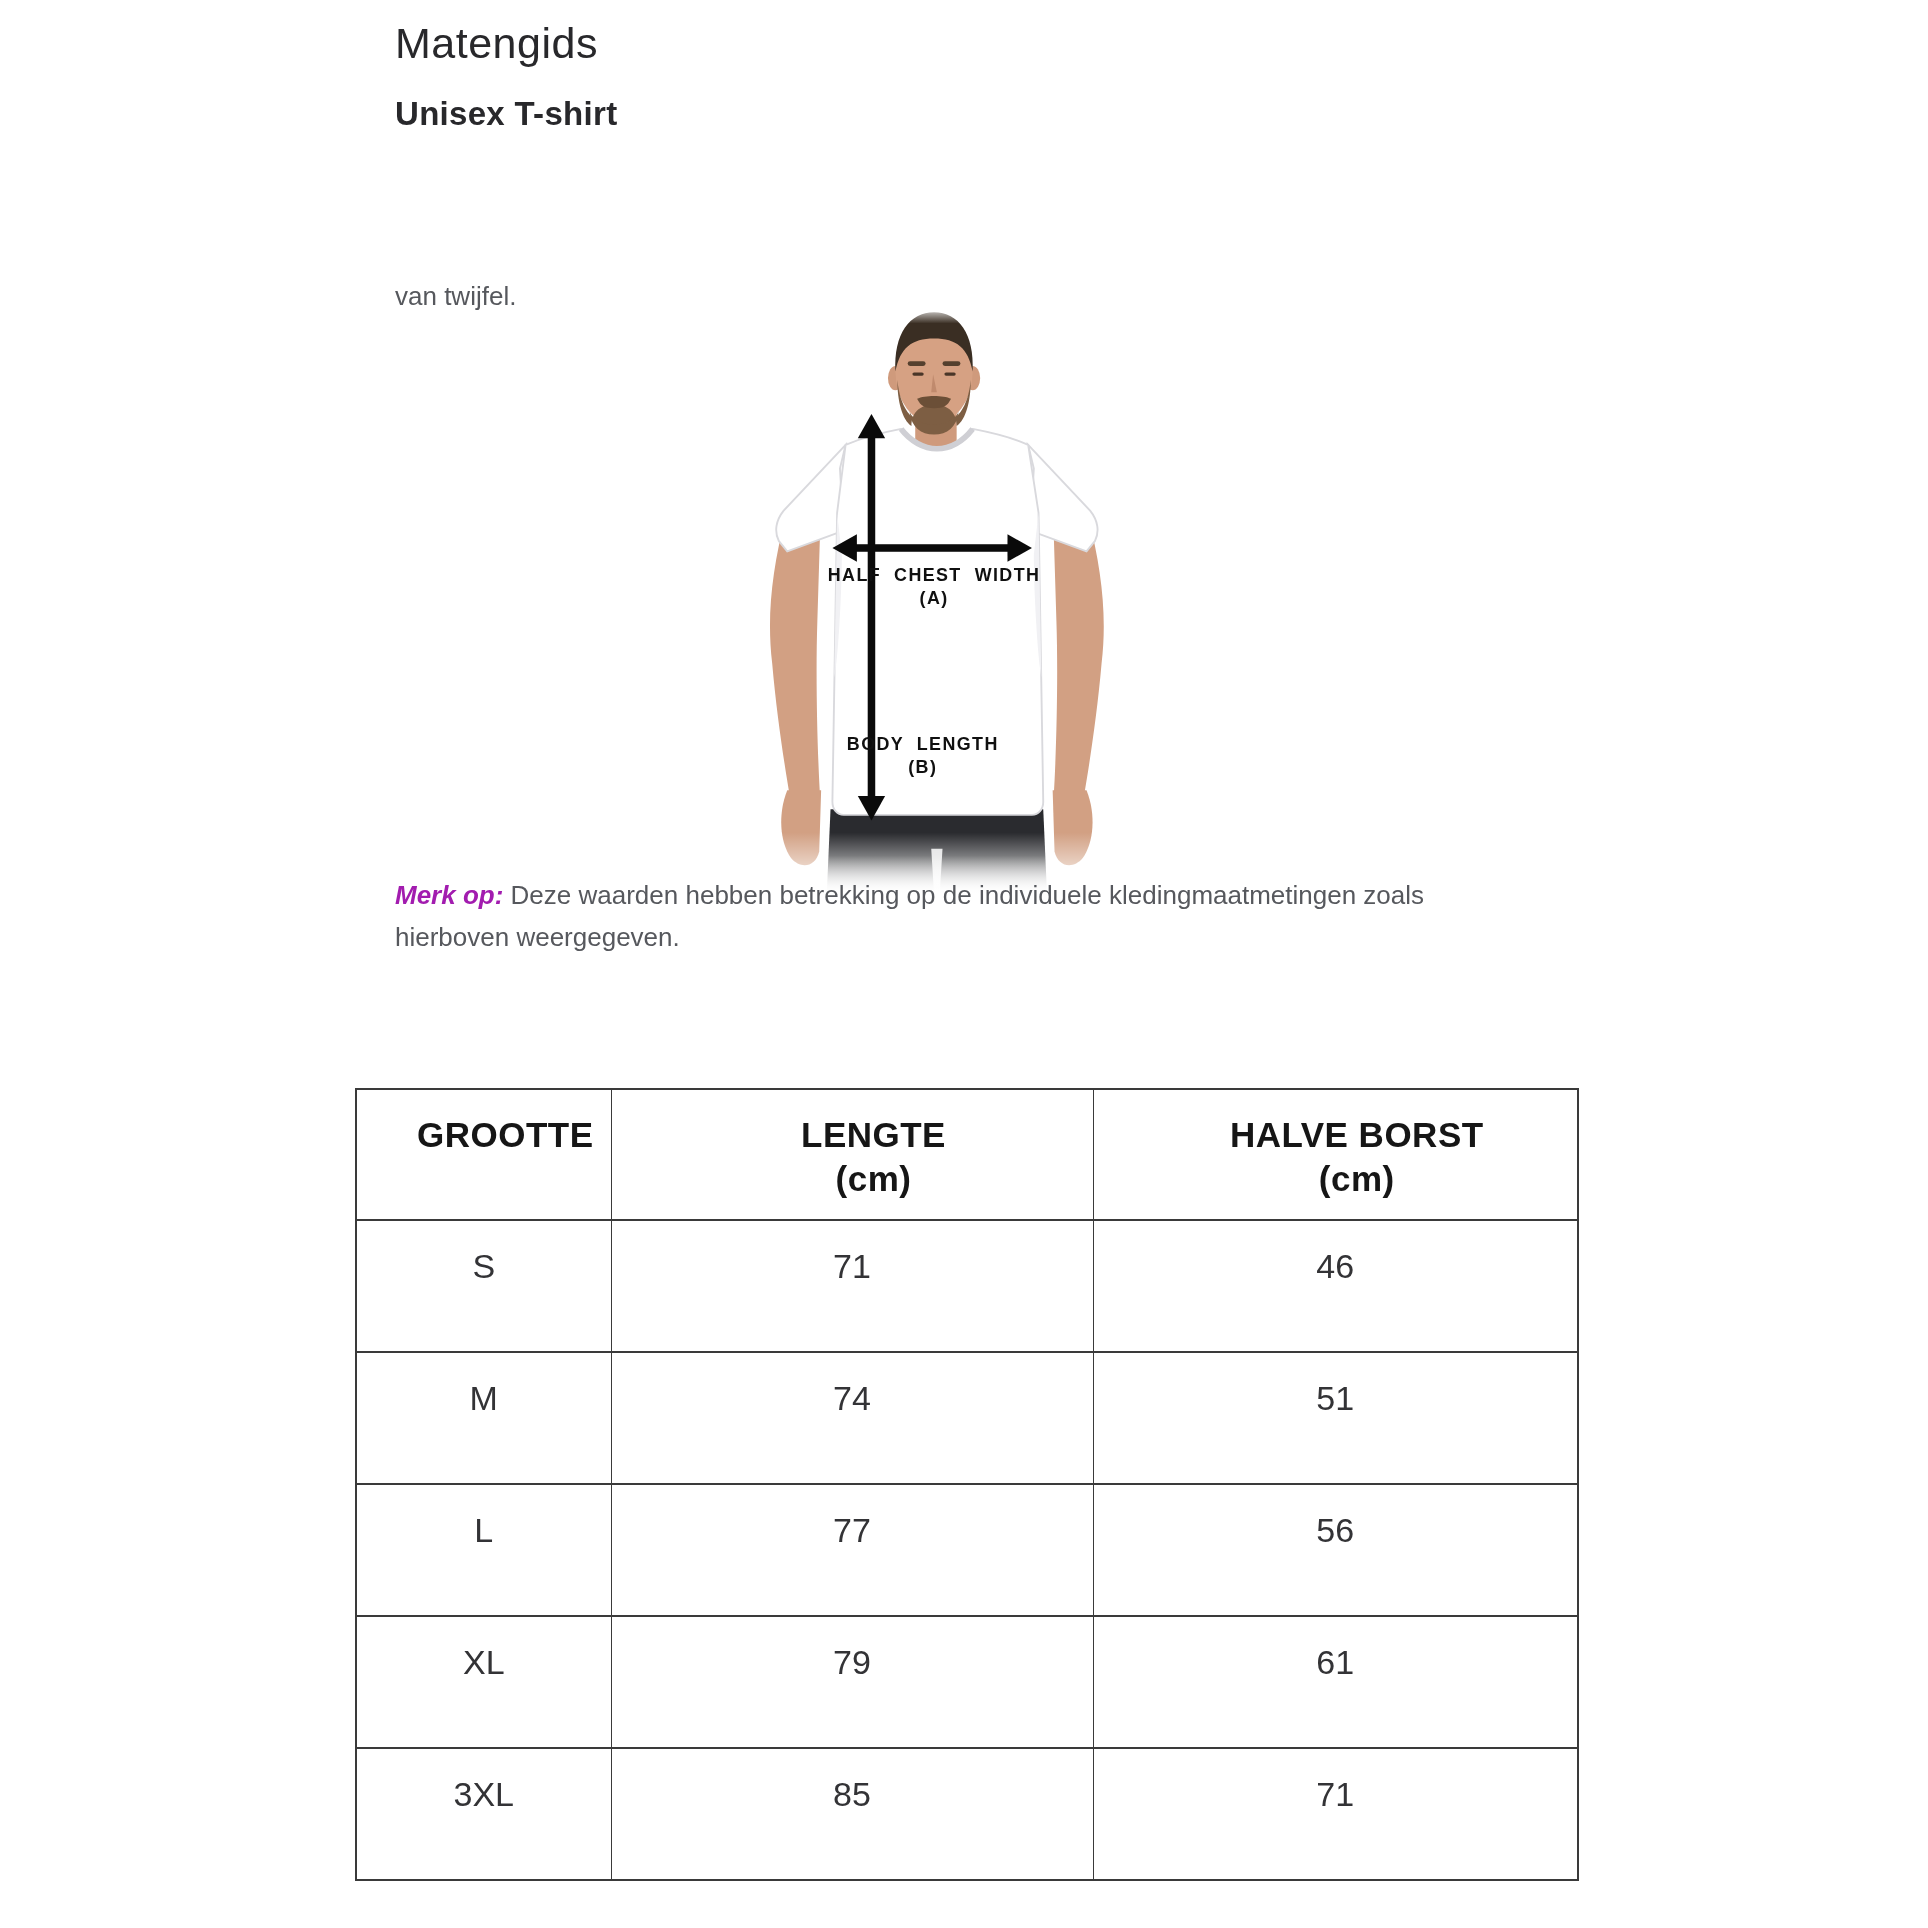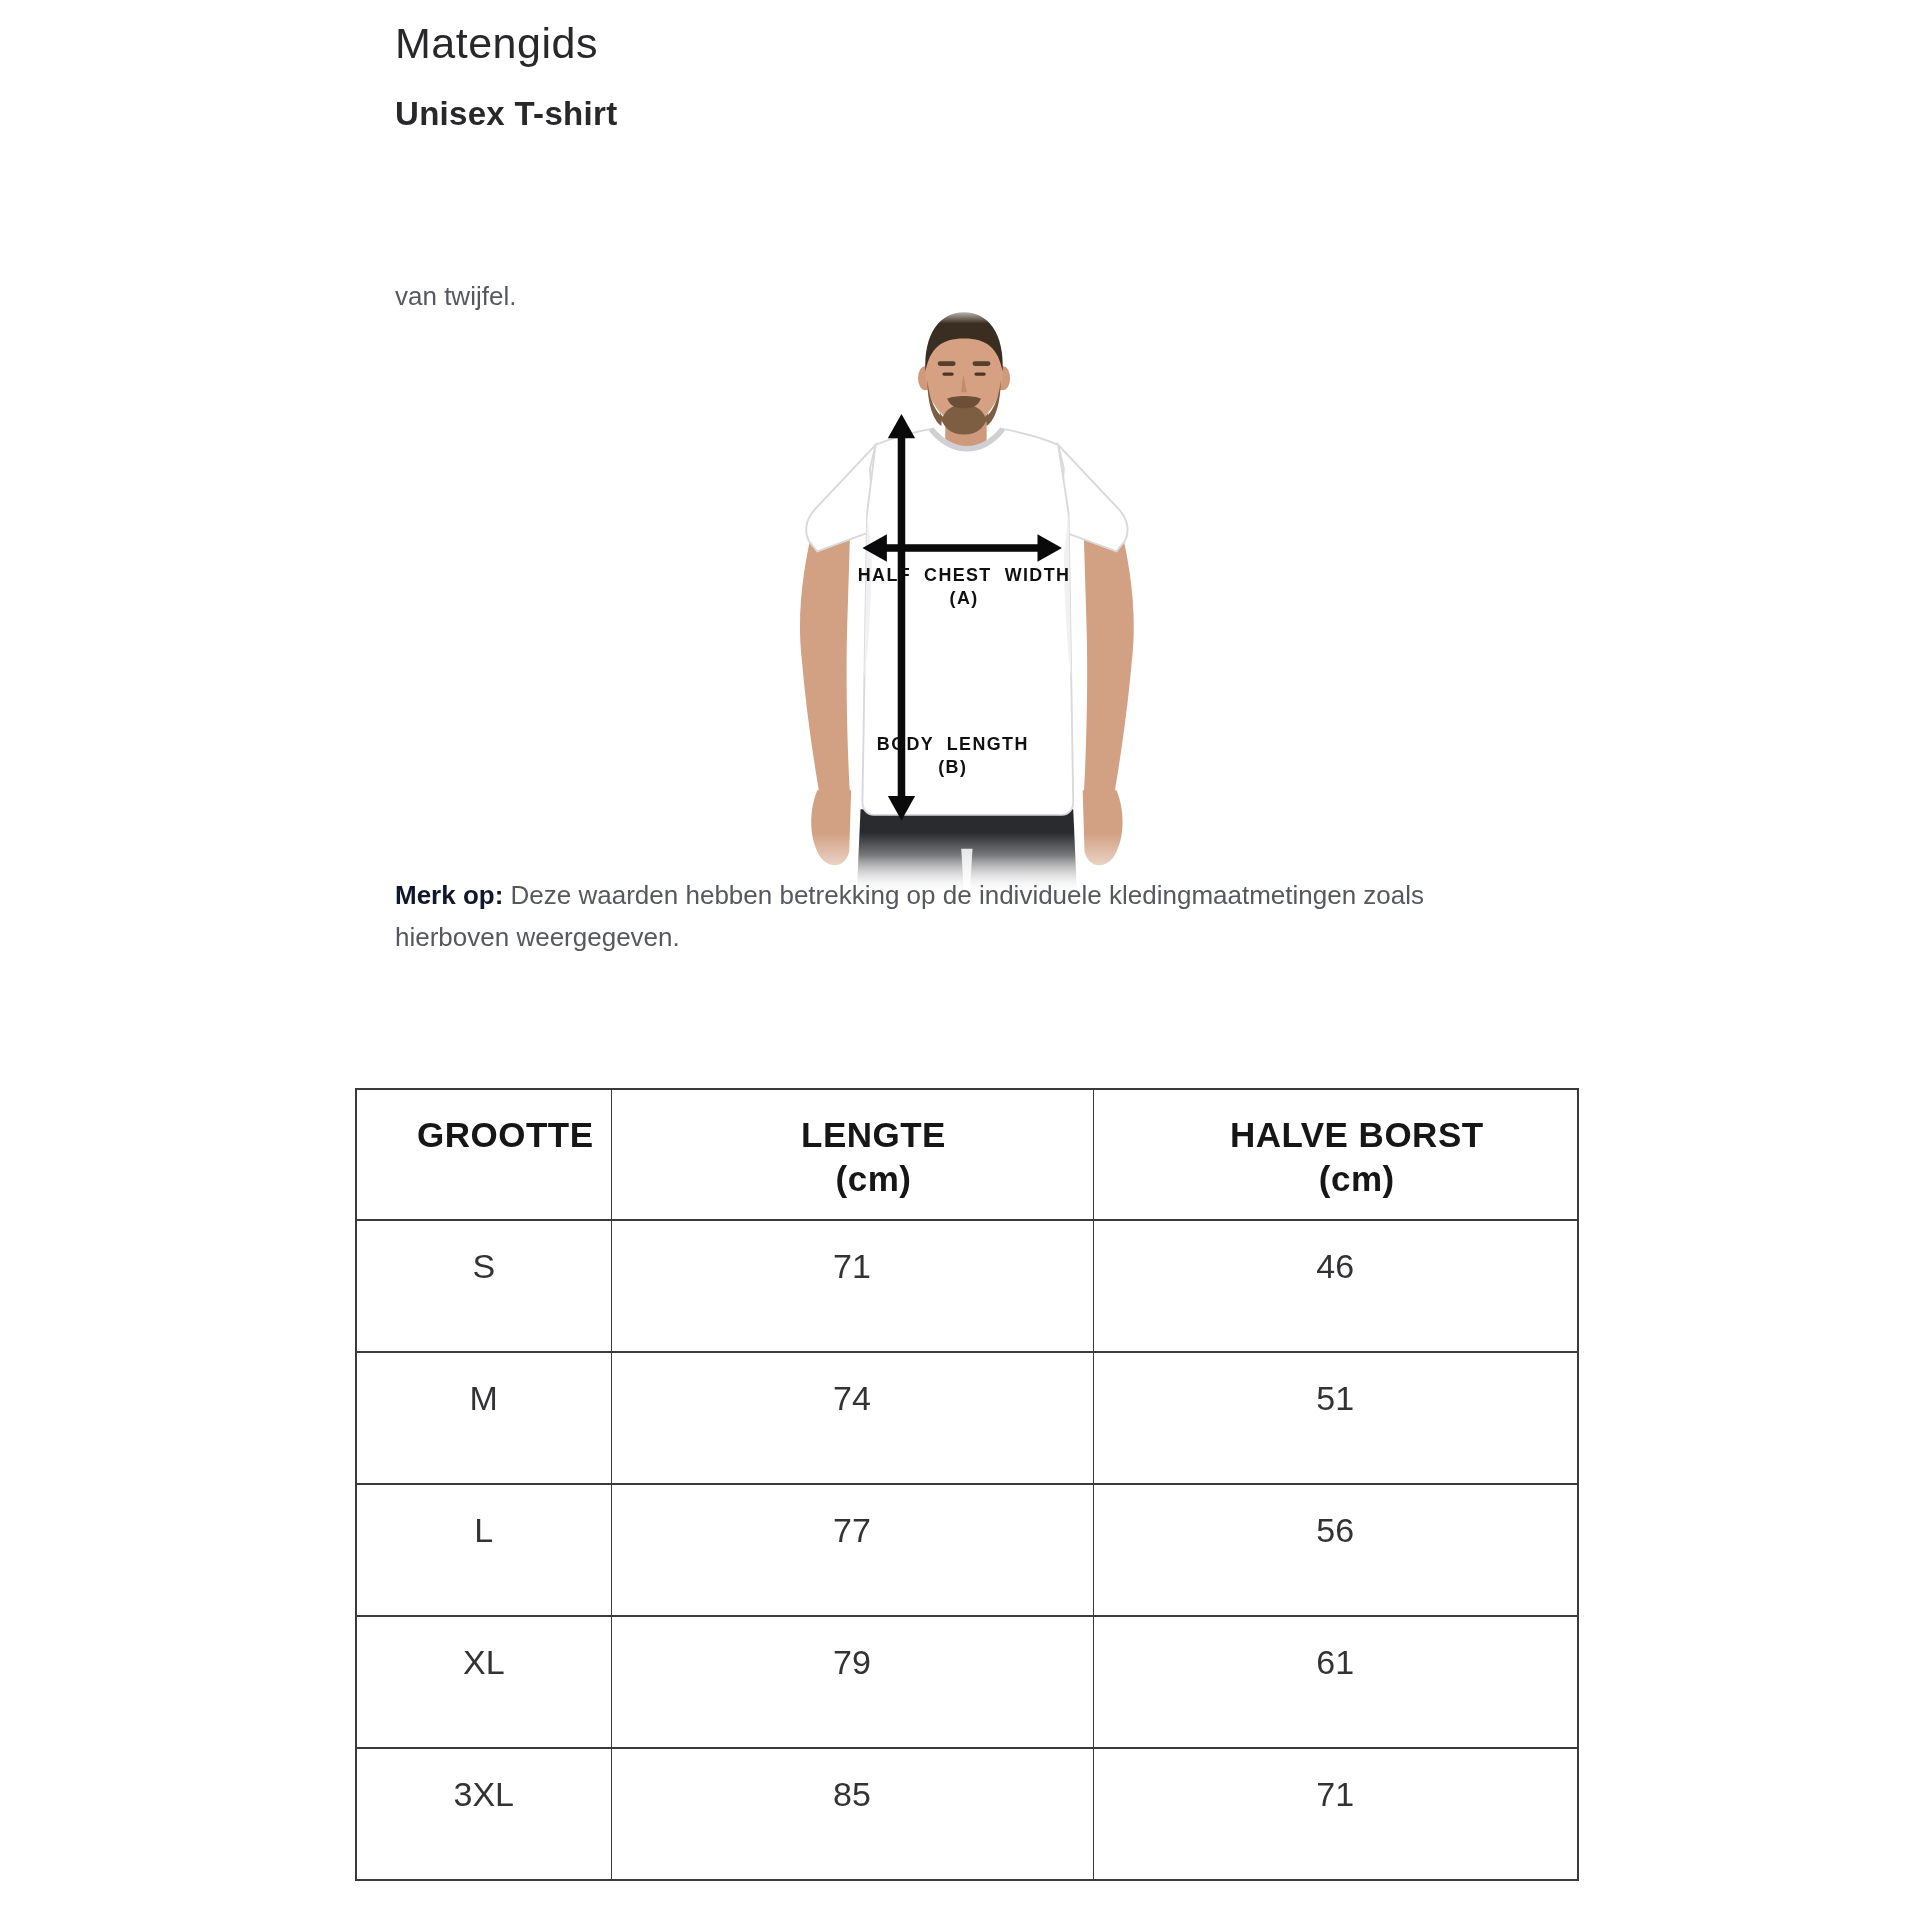--- a/index.html
+++ b/index.html
@@ -34,37 +34,38 @@
     position: absolute;
     left: 395px;
     top: 233px;
     width: 1224px;
     font-size: 26px;
     line-height: 42px;
     color: #56585d;
   }
   .figure-wrap {
     position: absolute;
-    left: 565px;
+    left: 535px;
     top: 282px;
     width: 800px;
     height: 612px;
   }
   .note-text {
     position: absolute;
     left: 395px;
     top: 874px;
     width: 1224px;
     font-size: 26px;
     line-height: 42px;
     color: #56585d;
   }
   .note-label {
     font-weight: 700;
-    color: #0f172a;
+    color: #a21caf;
+    font-style: italic;
   }
   table.size-table {
     position: absolute;
     left: 355px;
     top: 1088px;
     width: 1222px;
     border-collapse: collapse;
     table-layout: fixed;
     border: 2.8px solid #3a3a3a;
     text-align: center;

